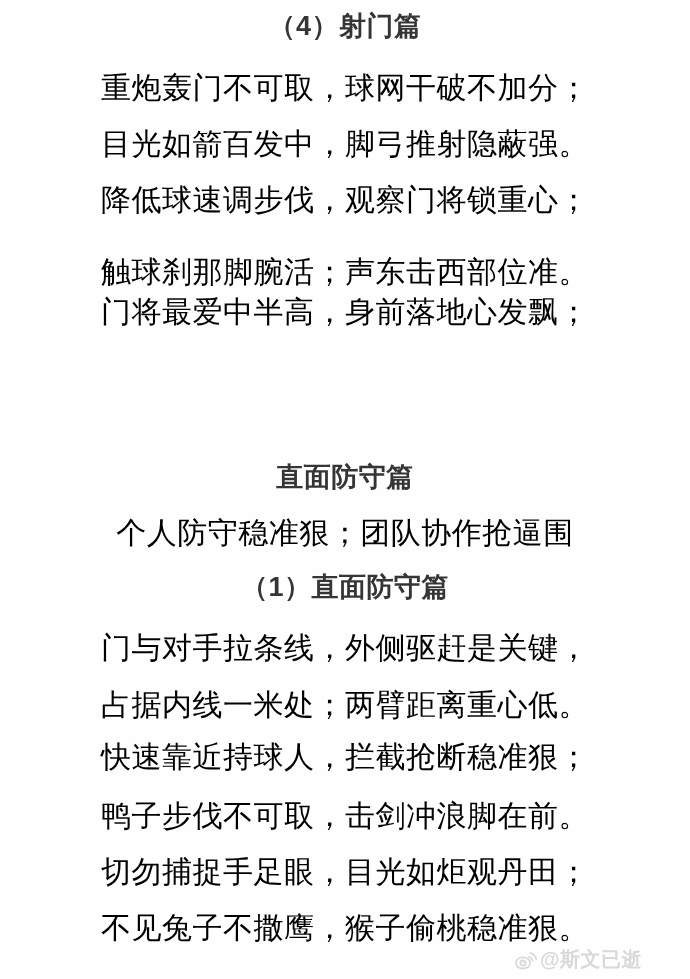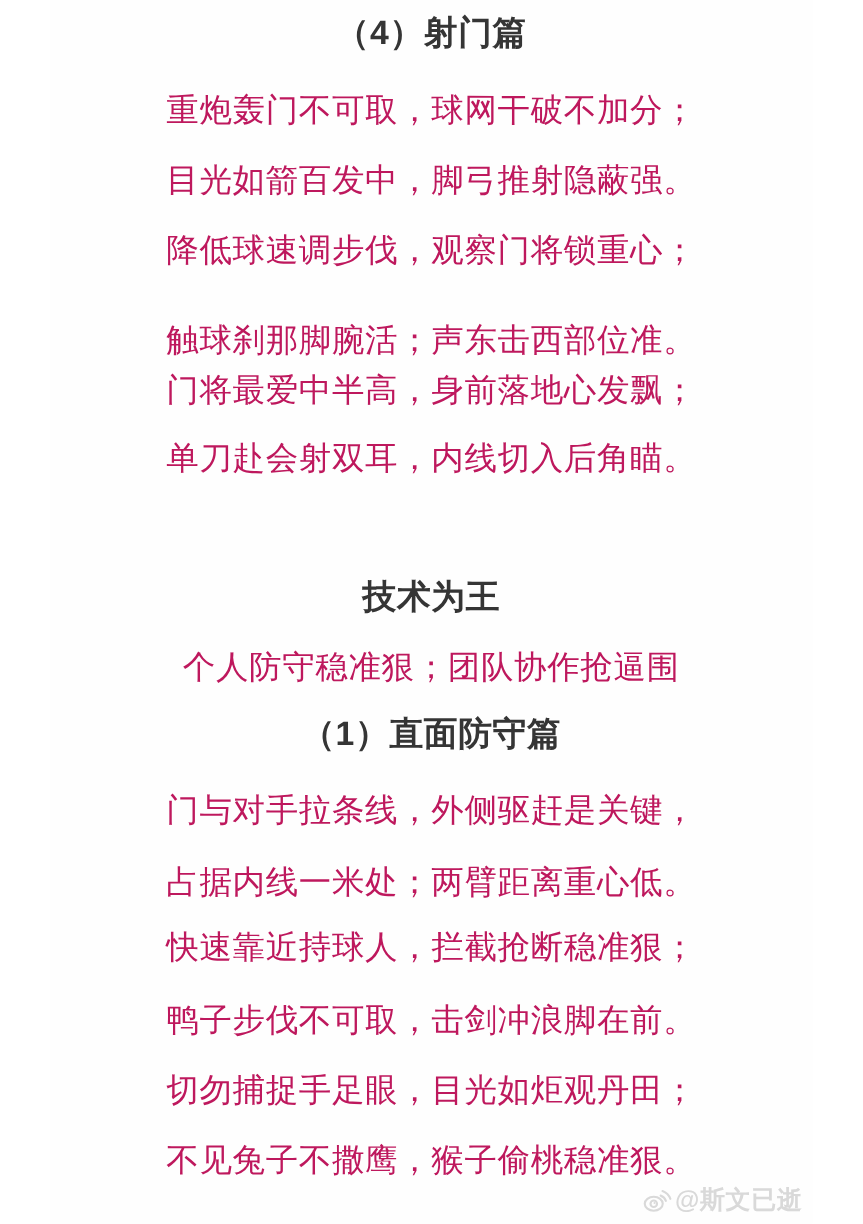--- a/index.html
+++ b/index.html
@@ -18,23 +18,23 @@
   .line {
     position: absolute;
     left: 0;
     width: 100%;
     margin: 0;
     text-align: center;
     line-height: 34px;
     white-space: nowrap;
   }
   .body-line {
-    font-size: 26px;
+    font-size: 30px;
     font-weight: 400;
-    color: #be185d;
+    color: #000000;
     letter-spacing: 0.5px;
   }
   .heading-line {
     font-size: 27px;
     font-weight: 700;
     color: #353535;
     letter-spacing: 0.5px;
   }
   .watermark {
     position: absolute;
@@ -56,23 +56,22 @@
 <body>
 
 <div class="page">
 
   <p class="line heading-line" style="top:9px">（4）射门篇</p>
   <p class="line body-line" style="top:71px">重炮轰门不可取，球网干破不加分；</p>
   <p class="line body-line" style="top:127px">目光如箭百发中，脚弓推射隐蔽强。</p>
   <p class="line body-line" style="top:183px">降低球速调步伐，观察门将锁重心；</p>
   <p class="line body-line" style="top:255px">触球刹那脚腕活；声东击西部位准。</p>
   <p class="line body-line" style="top:295px">门将最爱中半高，身前落地心发飘；</p>
-  <p class="line body-line" style="top:349px">单刀赴会射双耳，内线切入后角瞄。</p>
 
-  <p class="line heading-line" style="top:460px">技术为王</p>
+  <p class="line heading-line" style="top:460px">直面防守篇</p>
   <p class="line body-line" style="top:516px">个人防守稳准狠；团队协作抢逼围</p>
   <p class="line heading-line" style="top:570px">（1）直面防守篇</p>
 
   <p class="line body-line" style="top:631px">门与对手拉条线，外侧驱赶是关键，</p>
   <p class="line body-line" style="top:688px">占据内线一米处；两臂距离重心低。</p>
   <p class="line body-line" style="top:740px">快速靠近持球人，拦截抢断稳准狠；</p>
   <p class="line body-line" style="top:799px">鸭子步伐不可取，击剑冲浪脚在前。</p>
   <p class="line body-line" style="top:855px">切勿捕捉手足眼，目光如炬观丹田；</p>
   <p class="line body-line" style="top:911px">不见兔子不撒鹰，猴子偷桃稳准狠。</p>
 

